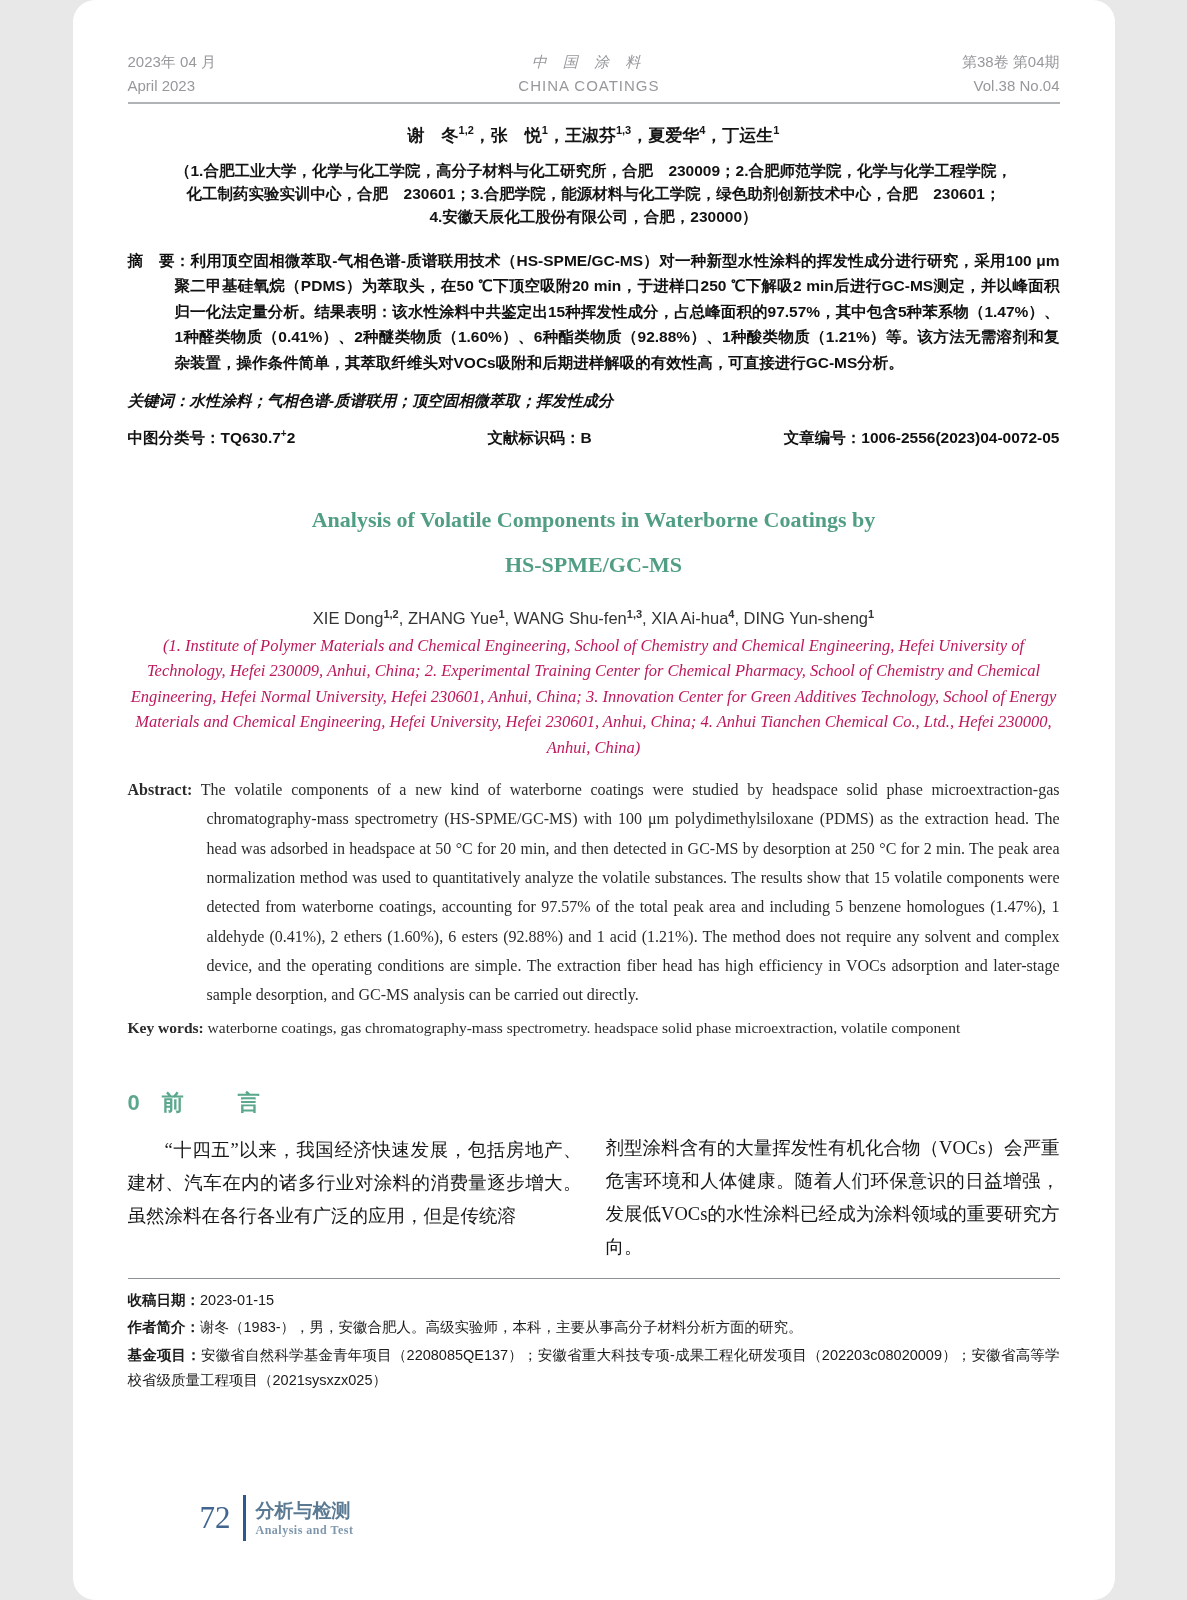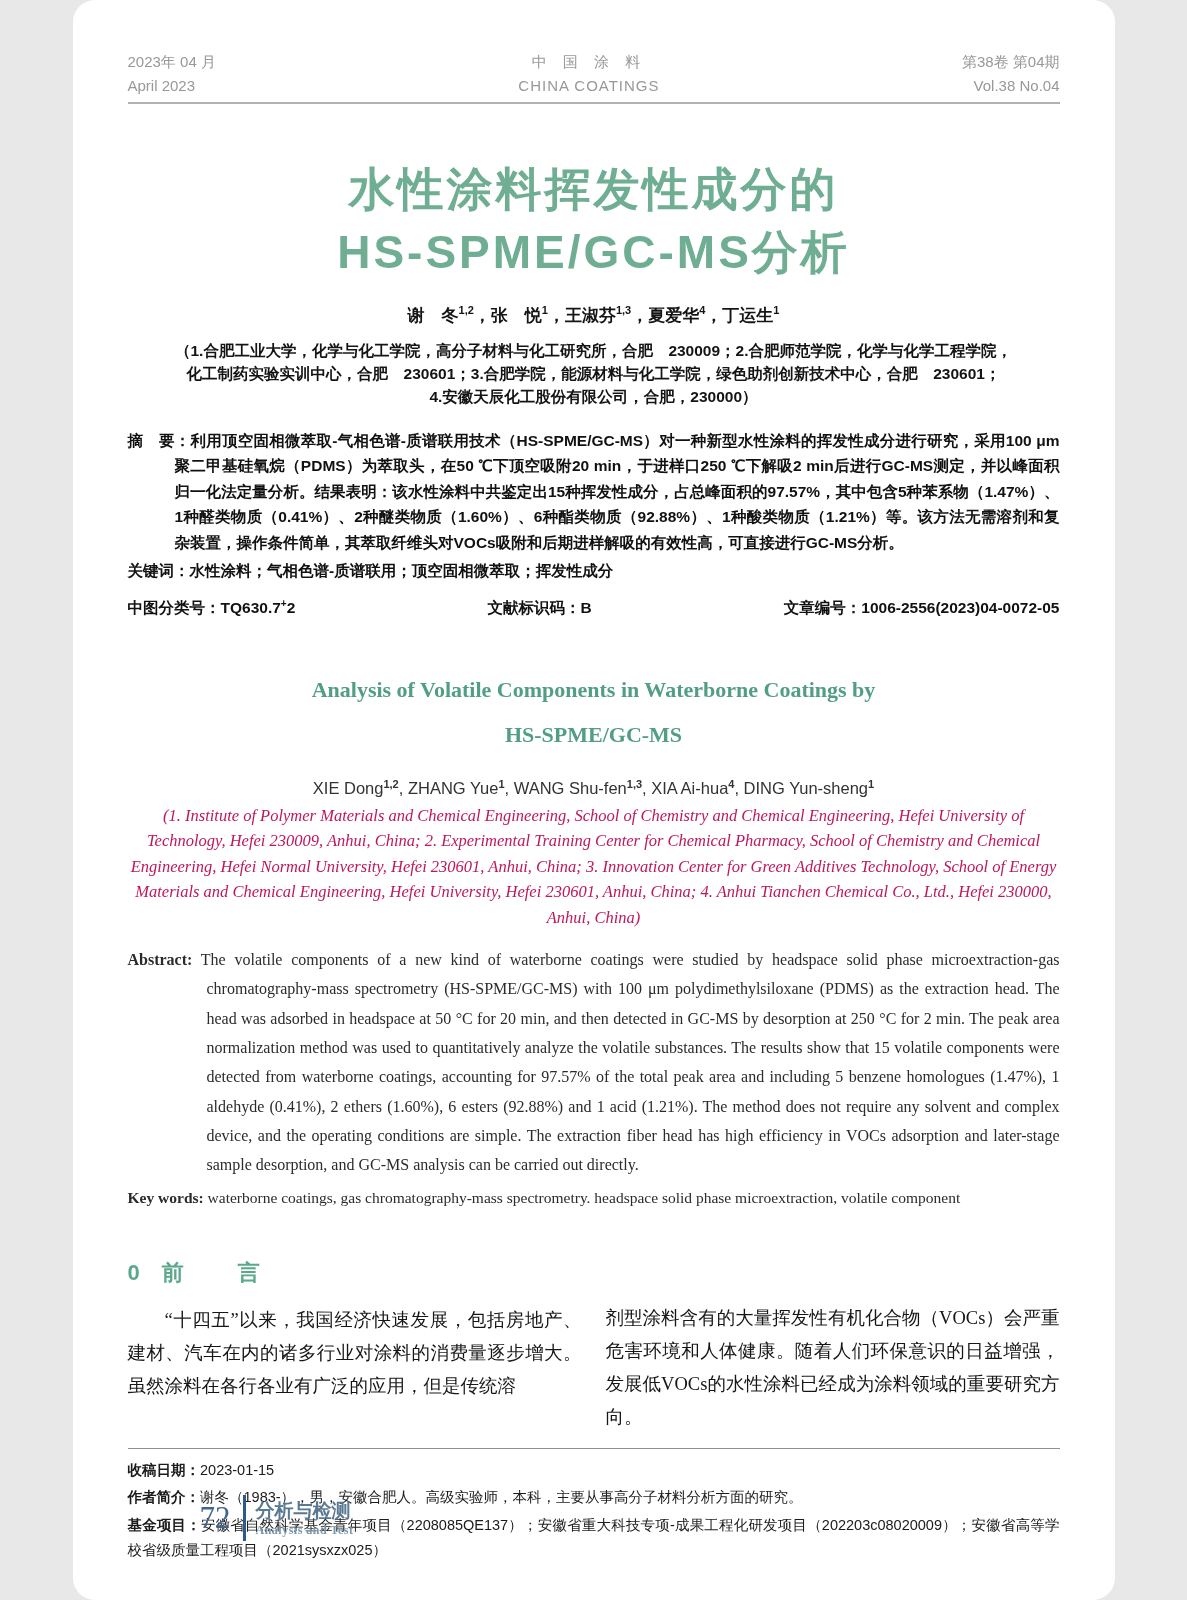--- a/index.html
+++ b/index.html
@@ -17,21 +17,21 @@
 
   
   .jheader{
     display:flex;justify-content:space-between;align-items:flex-end;
     padding-top:50px;
     color:var(--header_text,#96989b);
     font-size:15px;line-height:24px;
   }
   .jheader .col{white-space:nowrap;}
   .jheader .col.center{text-align:center;letter-spacing:1px;}
-  .jheader .col.center .cn{letter-spacing:6px;}
+  .jheader .col.center .cn{letter-spacing:6px;font-style:italic;}
   .jheader .col.left{text-align:left;}
   .jheader .col.right{text-align:right;}
   .jheader-rule{border-bottom:2px solid var(--header_line,#b0b3b5);margin-top:4px;}
 
   
   .title-cn{
     margin-top:54px;
     text-align:center;
     color:var(--accent_green_cn,#6fae92);
     font-weight:bold;
@@ -51,22 +51,22 @@
   }
   
   .abstract-cn{
     margin-top:20px;
     font-weight:600;font-size:15.5px;line-height:25.4px;color:#111;
     text-align:justify;
     padding-left:47px;text-indent:-47px;
   }
   .abstract-cn .lab,.kw-cn .lab{font-weight:bold;}
   .kw-cn{
-    margin-top:3px;
-    font-weight:600;font-size:15.5px;line-height:25px;color:#111;
+    margin-top:13px;
+    font-weight:600;font-size:15.5px;line-height:25px;color:#111;font-style:italic;
   }
   
   .meta-row{
     margin-top:15px;
     display:flex;justify-content:space-between;
     font-size:15.5px;color:#111;font-weight:600;
   }
   .meta-row .lab{font-weight:bold;}
   .meta-row sup{font-size:10px;}
   .doi-line{
@@ -169,24 +169,20 @@
         <div class="cn">中 国 涂 料</div>
         <div class="en">CHINA COATINGS</div>
       </div>
       <div class="col right">
         <div class="cn">第38卷 第04期</div>
         <div class="en">Vol.38  No.04</div>
       </div>
     </div>
     <div class="jheader-rule"></div>
 
-    <div class="title-cn">
-      <div>水性涂料挥发性成分的</div>
-      <div>HS-SPME/GC-MS分析</div>
-    </div>
 
     <div class="authors-cn">
       <span><span>谢　冬</span><sup>1,2</sup><span>，</span></span><span><span>张　悦</span><sup>1</sup><span>，</span></span><span><span>王淑芬</span><sup>1,3</sup><span>，</span></span><span><span>夏爱华</span><sup>4</sup><span>，</span></span><span><span>丁运生</span><sup>1</sup><span></span></span>
     </div>
 
     <div class="affil-cn">
       <div>（1.合肥工业大学，化学与化工学院，高分子材料与化工研究所，合肥　230009；2.合肥师范学院，化学与化学工程学院，</div>
       <div>化工制药实验实训中心，合肥　230601；3.合肥学院，能源材料与化工学院，绿色助剂创新技术中心，合肥　230601；</div>
       <div>4.安徽天辰化工股份有限公司，合肥，230000）</div>
     </div>

